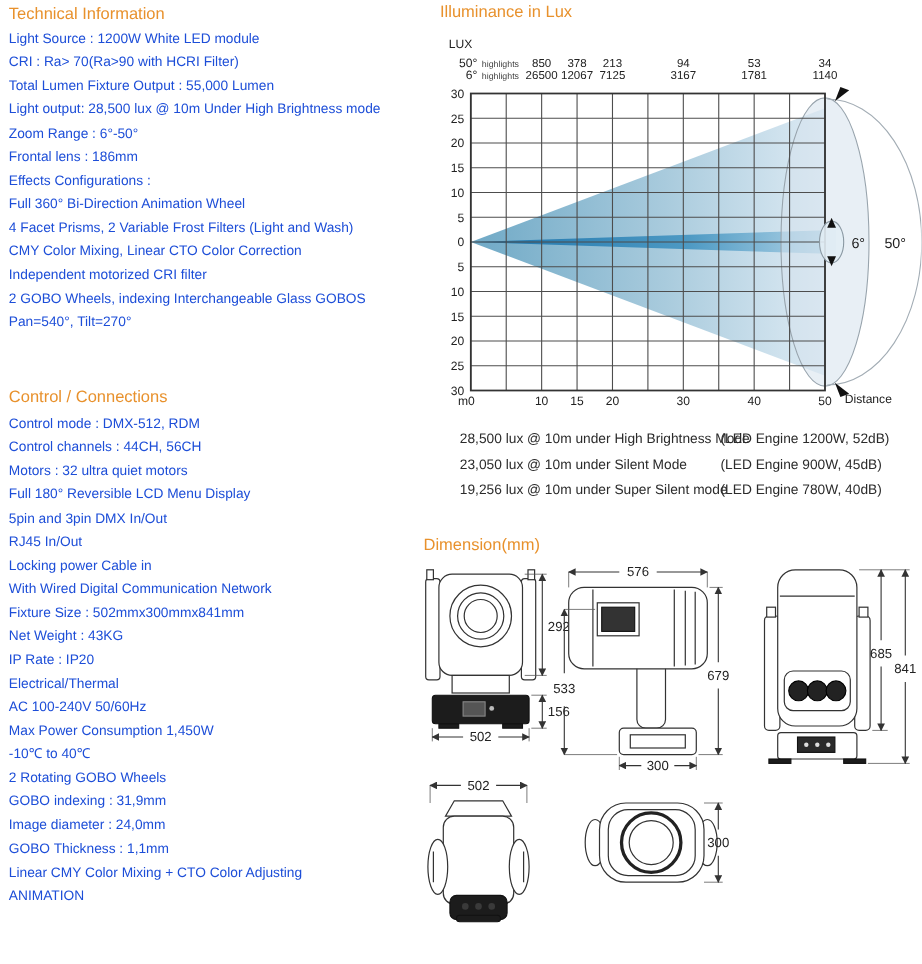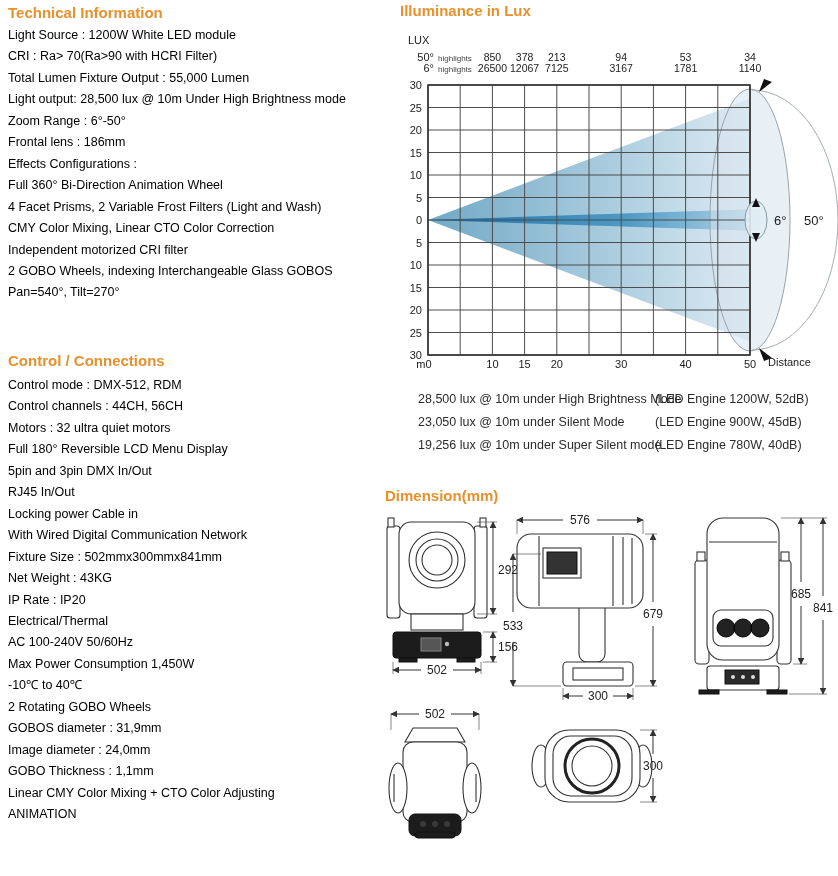--- a/index.html
+++ b/index.html
@@ -1,23 +1,23 @@
 <!DOCTYPE html>
 <html><head>
 <meta charset="utf-8">
 <style>
   html,body{margin:0;padding:0;background:#fff;}
   .page{position:relative;width:838px;height:876px;background:#fff;overflow:hidden;
         font-family:"Liberation Sans",sans-serif;color:#2b2b2b;}
-  .heading{position:absolute;margin:0;font-size:15px;font-weight:bold;color:#E8912C;white-space:nowrap;}
+  .heading{position:absolute;margin:0;font-size:15px;font-weight:normal;color:#E8912C;white-space:nowrap;}
   #tech-title{left:8px;top:4px;}
   #ctrl-title{left:8px;top:352px;}
   #lux-title{left:400px;top:2px;}
   #dim-title{left:385px;top:487px;}
-  .spec-list{position:absolute;left:8px;font-size:12.5px;line-height:21.45px;white-space:nowrap;color:#000000;}
+  .spec-list{position:absolute;left:8px;font-size:12.5px;line-height:21.45px;white-space:nowrap;color:#1d4ed8;}
   #tech-list{top:25px;}
   #ctrl-list{top:375px;}
   .footer-line{position:absolute;left:8px;top:848px;font-size:12.5px;white-space:nowrap;}
   .footer-line .right-part{margin-left:58px;}
   #lux-chart{position:absolute;left:400px;top:28px;}
   svg text{font-family:"Liberation Sans",sans-serif;fill:#222;}
   .gl{stroke:#4d4d4d;stroke-width:1;}
   .gb{fill:none;stroke:#333;stroke-width:1.6;}
   .tick{font-size:11px;}
   .hdr-val{font-size:10.5px;}
@@ -69,21 +69,21 @@
       <div class="spec-line">Locking power Cable in</div>
       <div class="spec-line">With Wired Digital Communication Network</div>
       <div class="spec-line">Fixture Size : 502mmx300mmx841mm</div>
       <div class="spec-line">Net Weight : 43KG</div>
       <div class="spec-line">IP Rate : IP20</div>
       <div class="spec-line">Electrical/Thermal</div>
       <div class="spec-line">AC 100-240V 50/60Hz</div>
       <div class="spec-line">Max Power Consumption 1,450W</div>
       <div class="spec-line">-10℃ to 40℃</div>
       <div class="spec-line">2 Rotating GOBO Wheels</div>
-      <div class="spec-line">GOBOS diameter : 31,9mm</div>
+      <div class="spec-line">GOBO indexing : 31,9mm</div>
       <div class="spec-line">Image diameter : 24,0mm</div>
       <div class="spec-line">GOBO Thickness : 1,1mm</div>
       <div class="spec-line">Linear CMY Color Mixing + CTO Color Adjusting</div>
       <div class="spec-line">ANIMATION</div>
     </div>
 
   <h2 class="heading" id="lux-title">Illuminance in Lux</h2>
 
   <svg id="lux-chart" width="438" height="358" viewBox="0 0 438 358">
     <defs>

